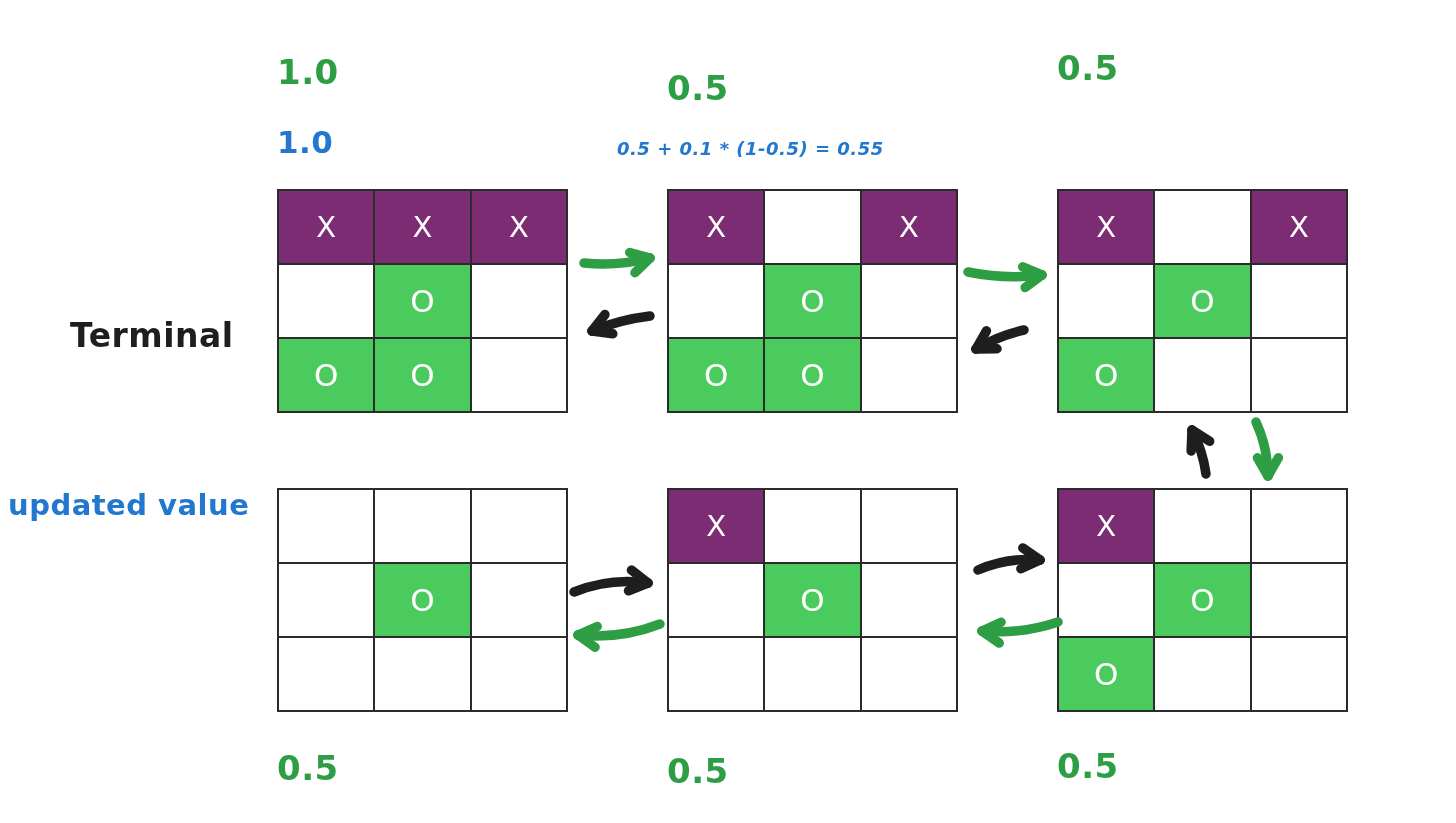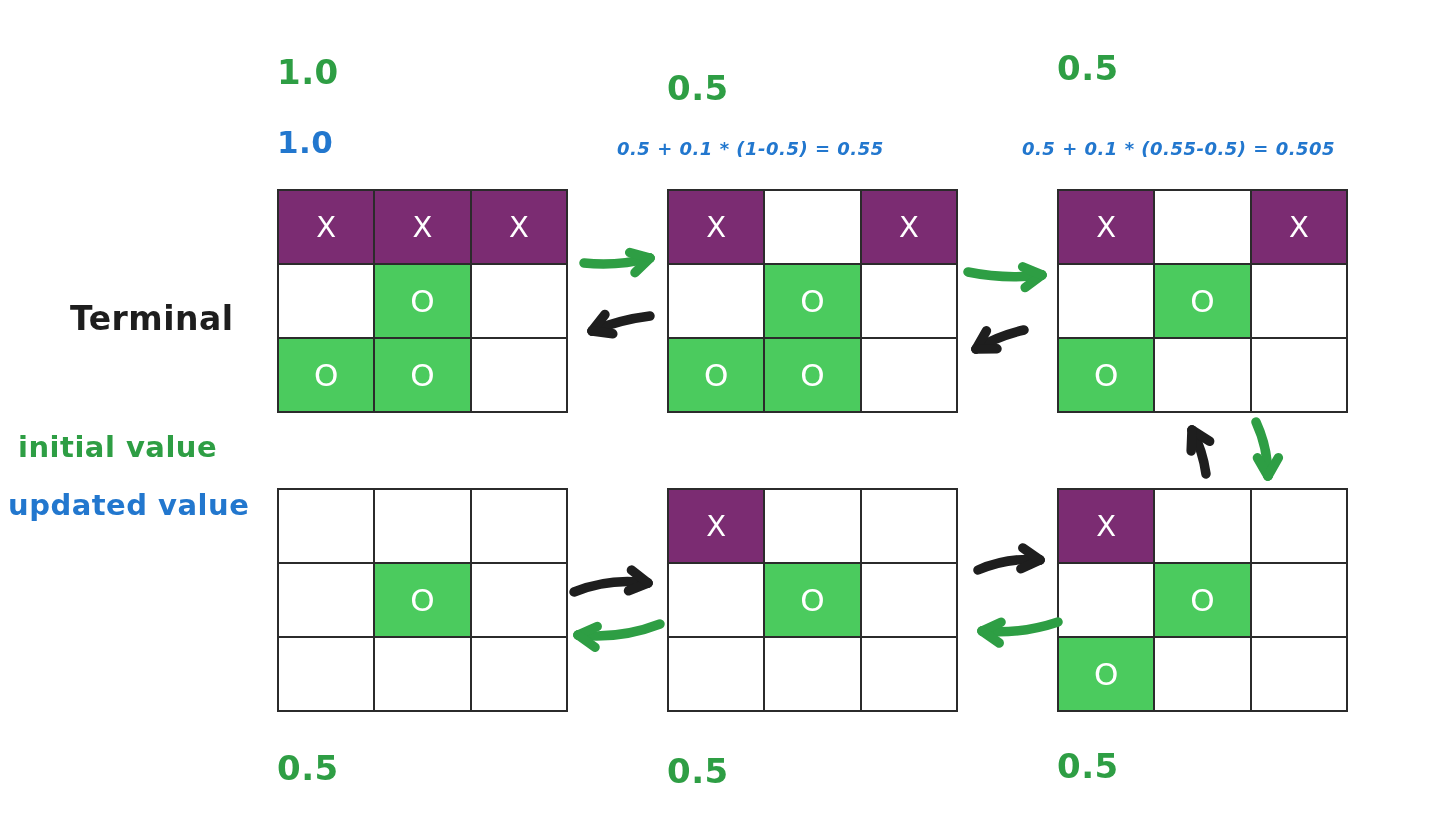--- a/index.html
+++ b/index.html
@@ -34,24 +34,22 @@
 
 <div class="canvas">
 
   <div class="lbl big green" style="left:277px;top:52px;width:291px">1.0</div>
   <div class="lbl mid blue" style="left:277px;top:124px;width:291px">1.0</div>
 
   <div class="lbl big green" style="left:667px;top:68px;width:291px">0.5</div>
   <div class="lbl formula blue" style="left:617px;top:138px;width:391px">0.5 + 0.1 * (1-0.5) = 0.55</div>
 
   <div class="lbl big green" style="left:1057px;top:48px;width:291px">0.5</div>
-  <div class="lbl formula blue" style="left:1022px;top:138px;width:380px">0.5 + 0.1 * (0.55-0.5) = 0.505</div>
 
-  <div class="lbl terminal ink" style="left:70px;top:299px;width:195px">Terminal</div>
-  <div class="lbl side green" style="left:18px;top:430px;width:200px">initial value</div>
+  <div class="lbl terminal ink" style="left:70px;top:316px;width:195px">Terminal</div>
   <div class="lbl side blue" style="left:8px;top:488px;width:225px">updated value</div>
 
   <div class="lbl big green" style="left:277px;top:748px;width:291px">0.5</div>
   <div class="lbl big green" style="left:667px;top:751px;width:291px">0.5</div>
   <div class="lbl big green" style="left:1057px;top:746px;width:291px">0.5</div>
 
   <div class="board" style="left:277px;top:189px">
     <div class="cell x">X</div>
     <div class="cell x">X</div>
     <div class="cell x">X</div>

